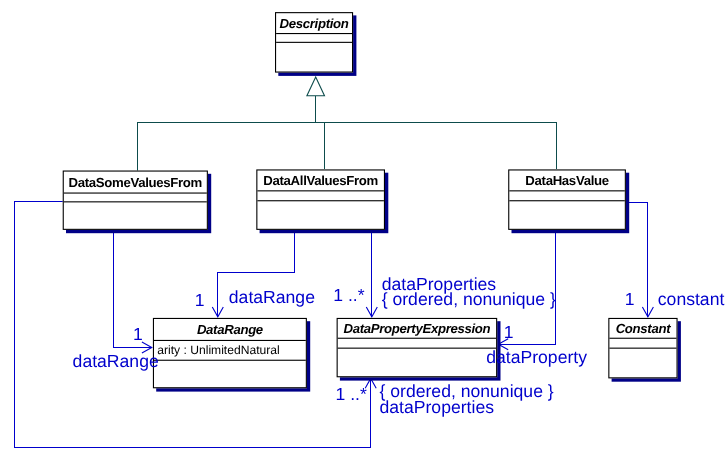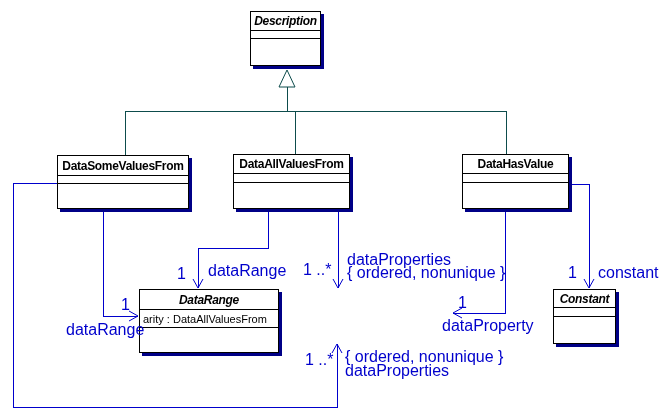--- a/index.html
+++ b/index.html
@@ -119,25 +119,30 @@
 
   <div class="uml-class" style="left:462px;top:154px;width:107px;height:55px">
     <div class="title" style="height:19px">DataHasValue</div>
     <div class="attrs" style="height:9px"></div>
     <div class="ops"></div>
   </div>
 
   <div class="uml-class abstract" style="left:139px;top:289px;width:140px;height:64px">
     <div class="title" style="height:20px">DataRange</div>
     <div class="attrs" style="height:18px">
-      <span>arity : DataAllValuesFrom</span>
+      <span>arity : UnlimitedNatural</span>
     </div>
     <div class="ops"></div>
   </div>
 
+  <div class="uml-class abstract" style="left:306px;top:289px;width:146px;height:54px">
+    <div class="title" style="height:18px">DataPropertyExpression</div>
+    <div class="attrs" style="height:9px"></div>
+    <div class="ops"></div>
+  </div>
 
   <div class="uml-class abstract" style="left:553px;top:289px;width:63px;height:55px">
     <div class="title" style="height:18px">Constant</div>
     <div class="attrs" style="height:9px"></div>
     <div class="ops"></div>
   </div>
 
   <span class="edge-label" style="left:177px;top:268px">1</span>
   <span class="edge-label" style="left:208px;top:265px">dataRange</span>
 

